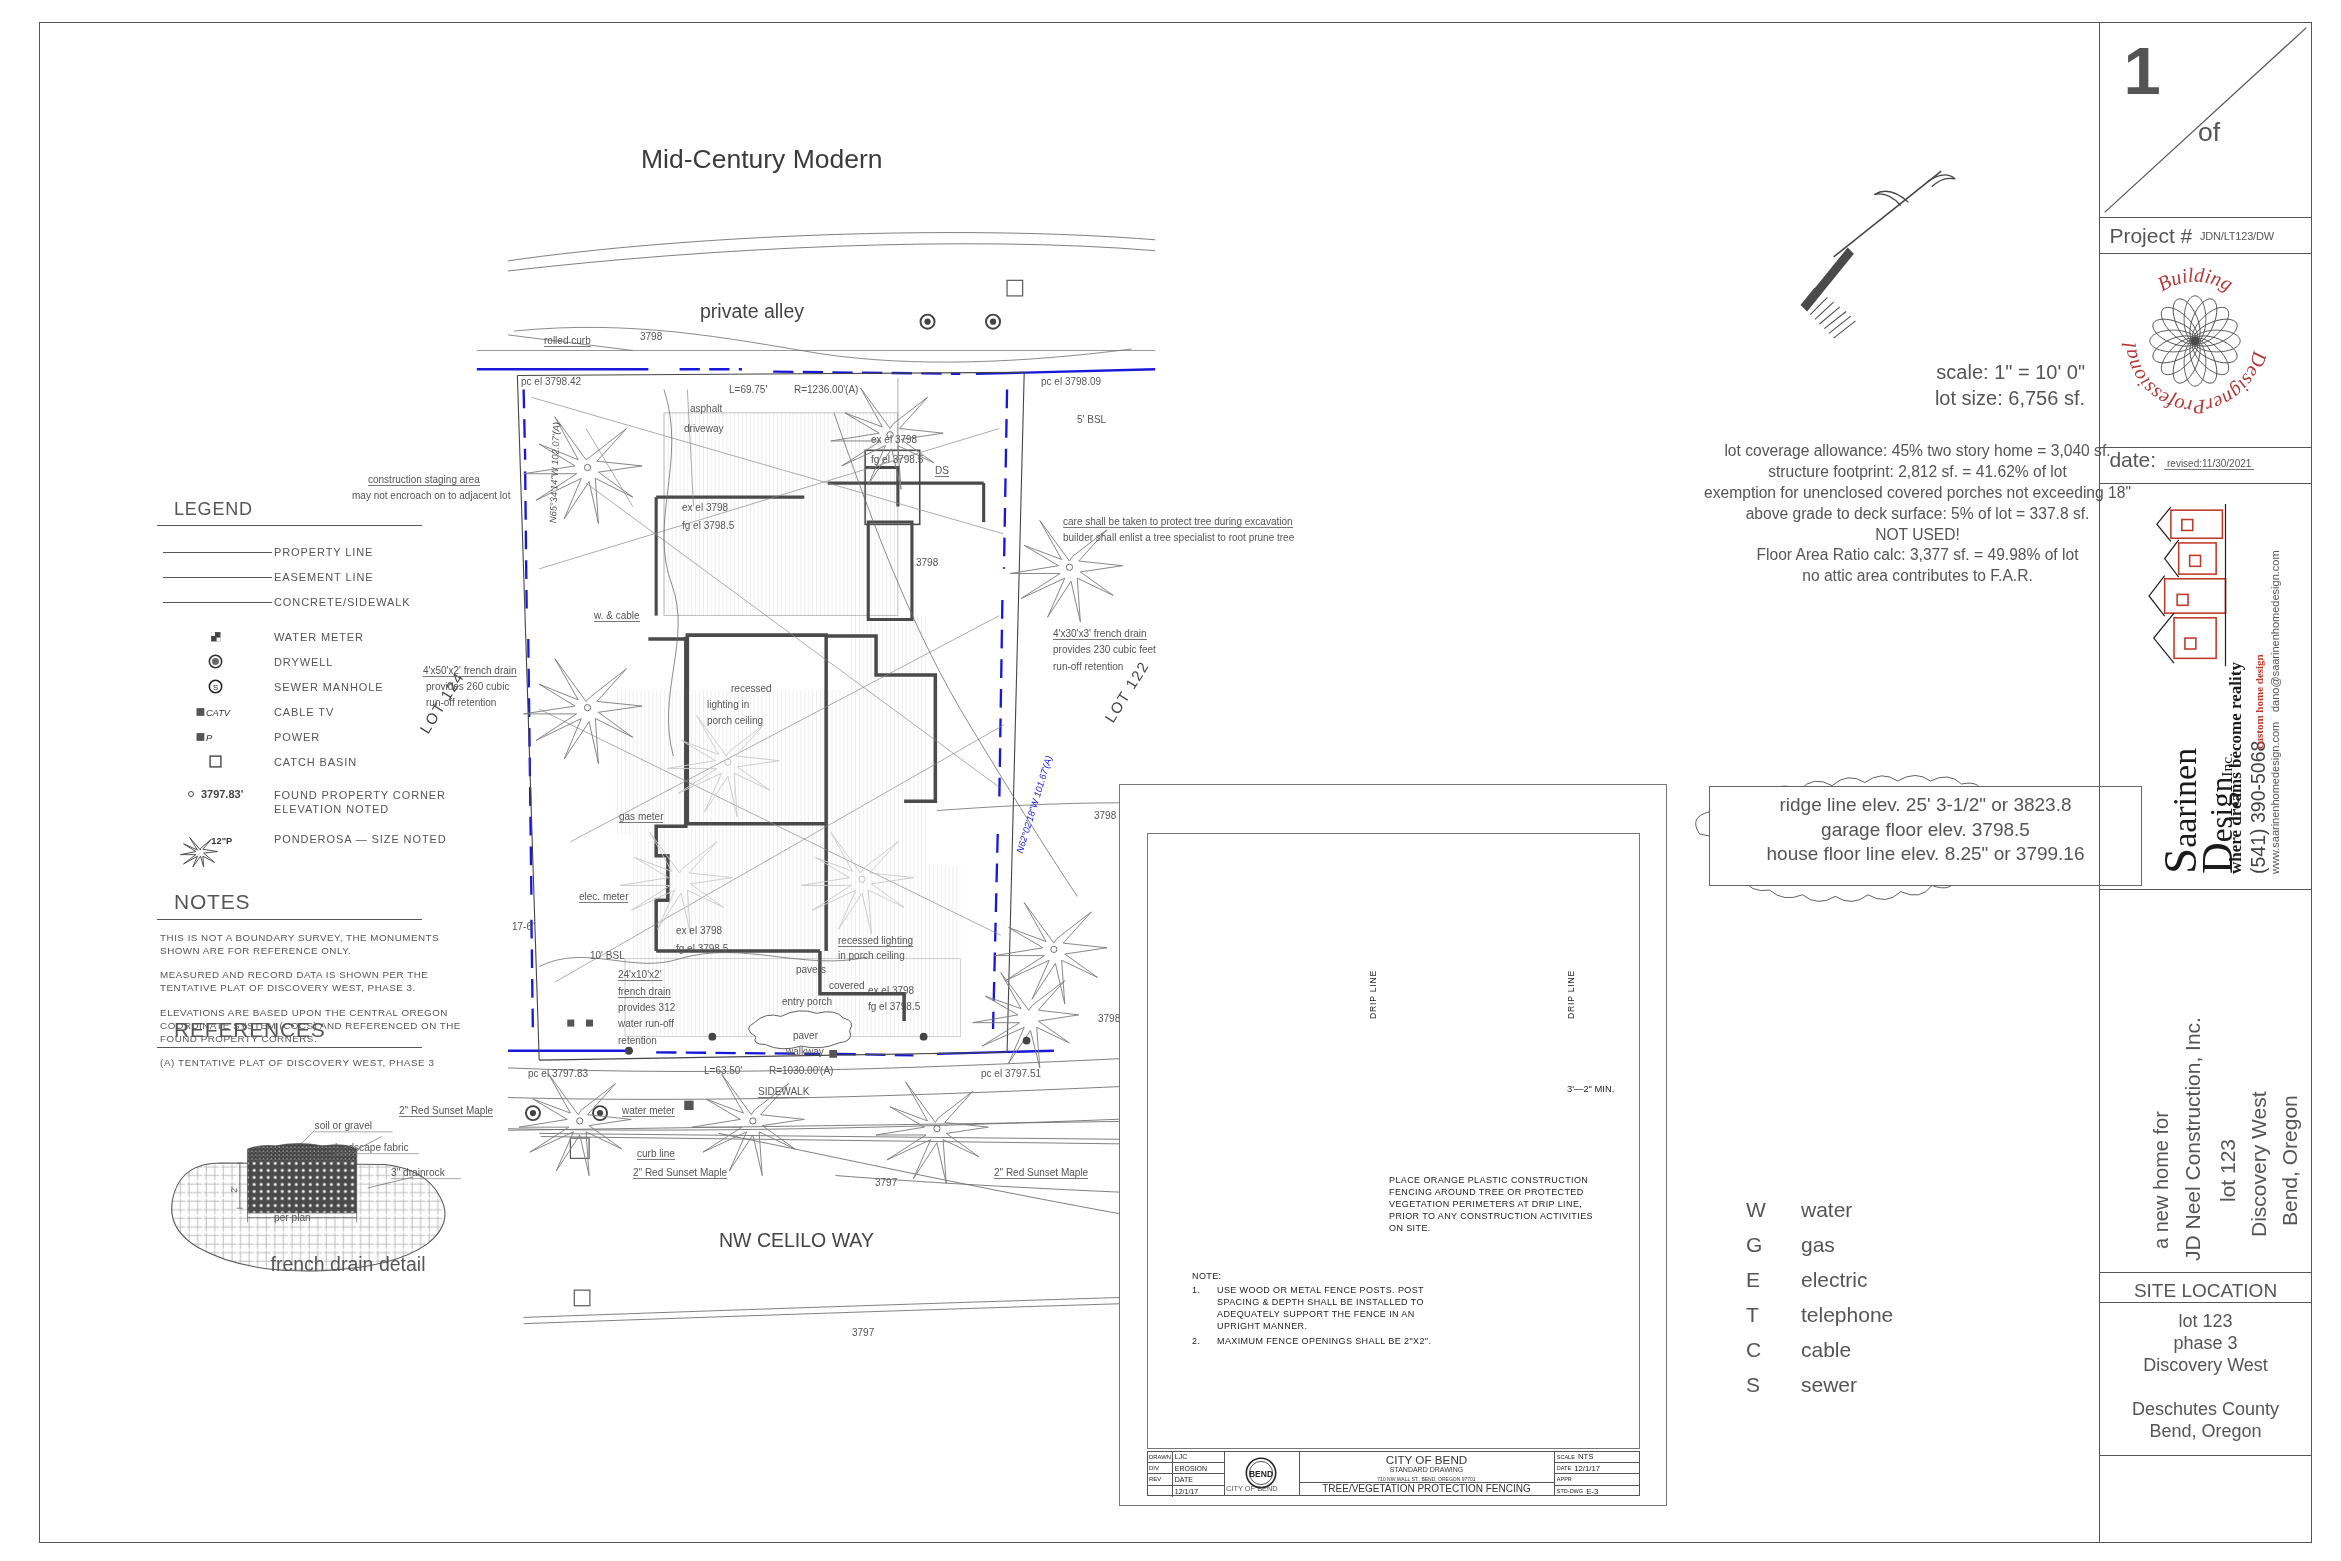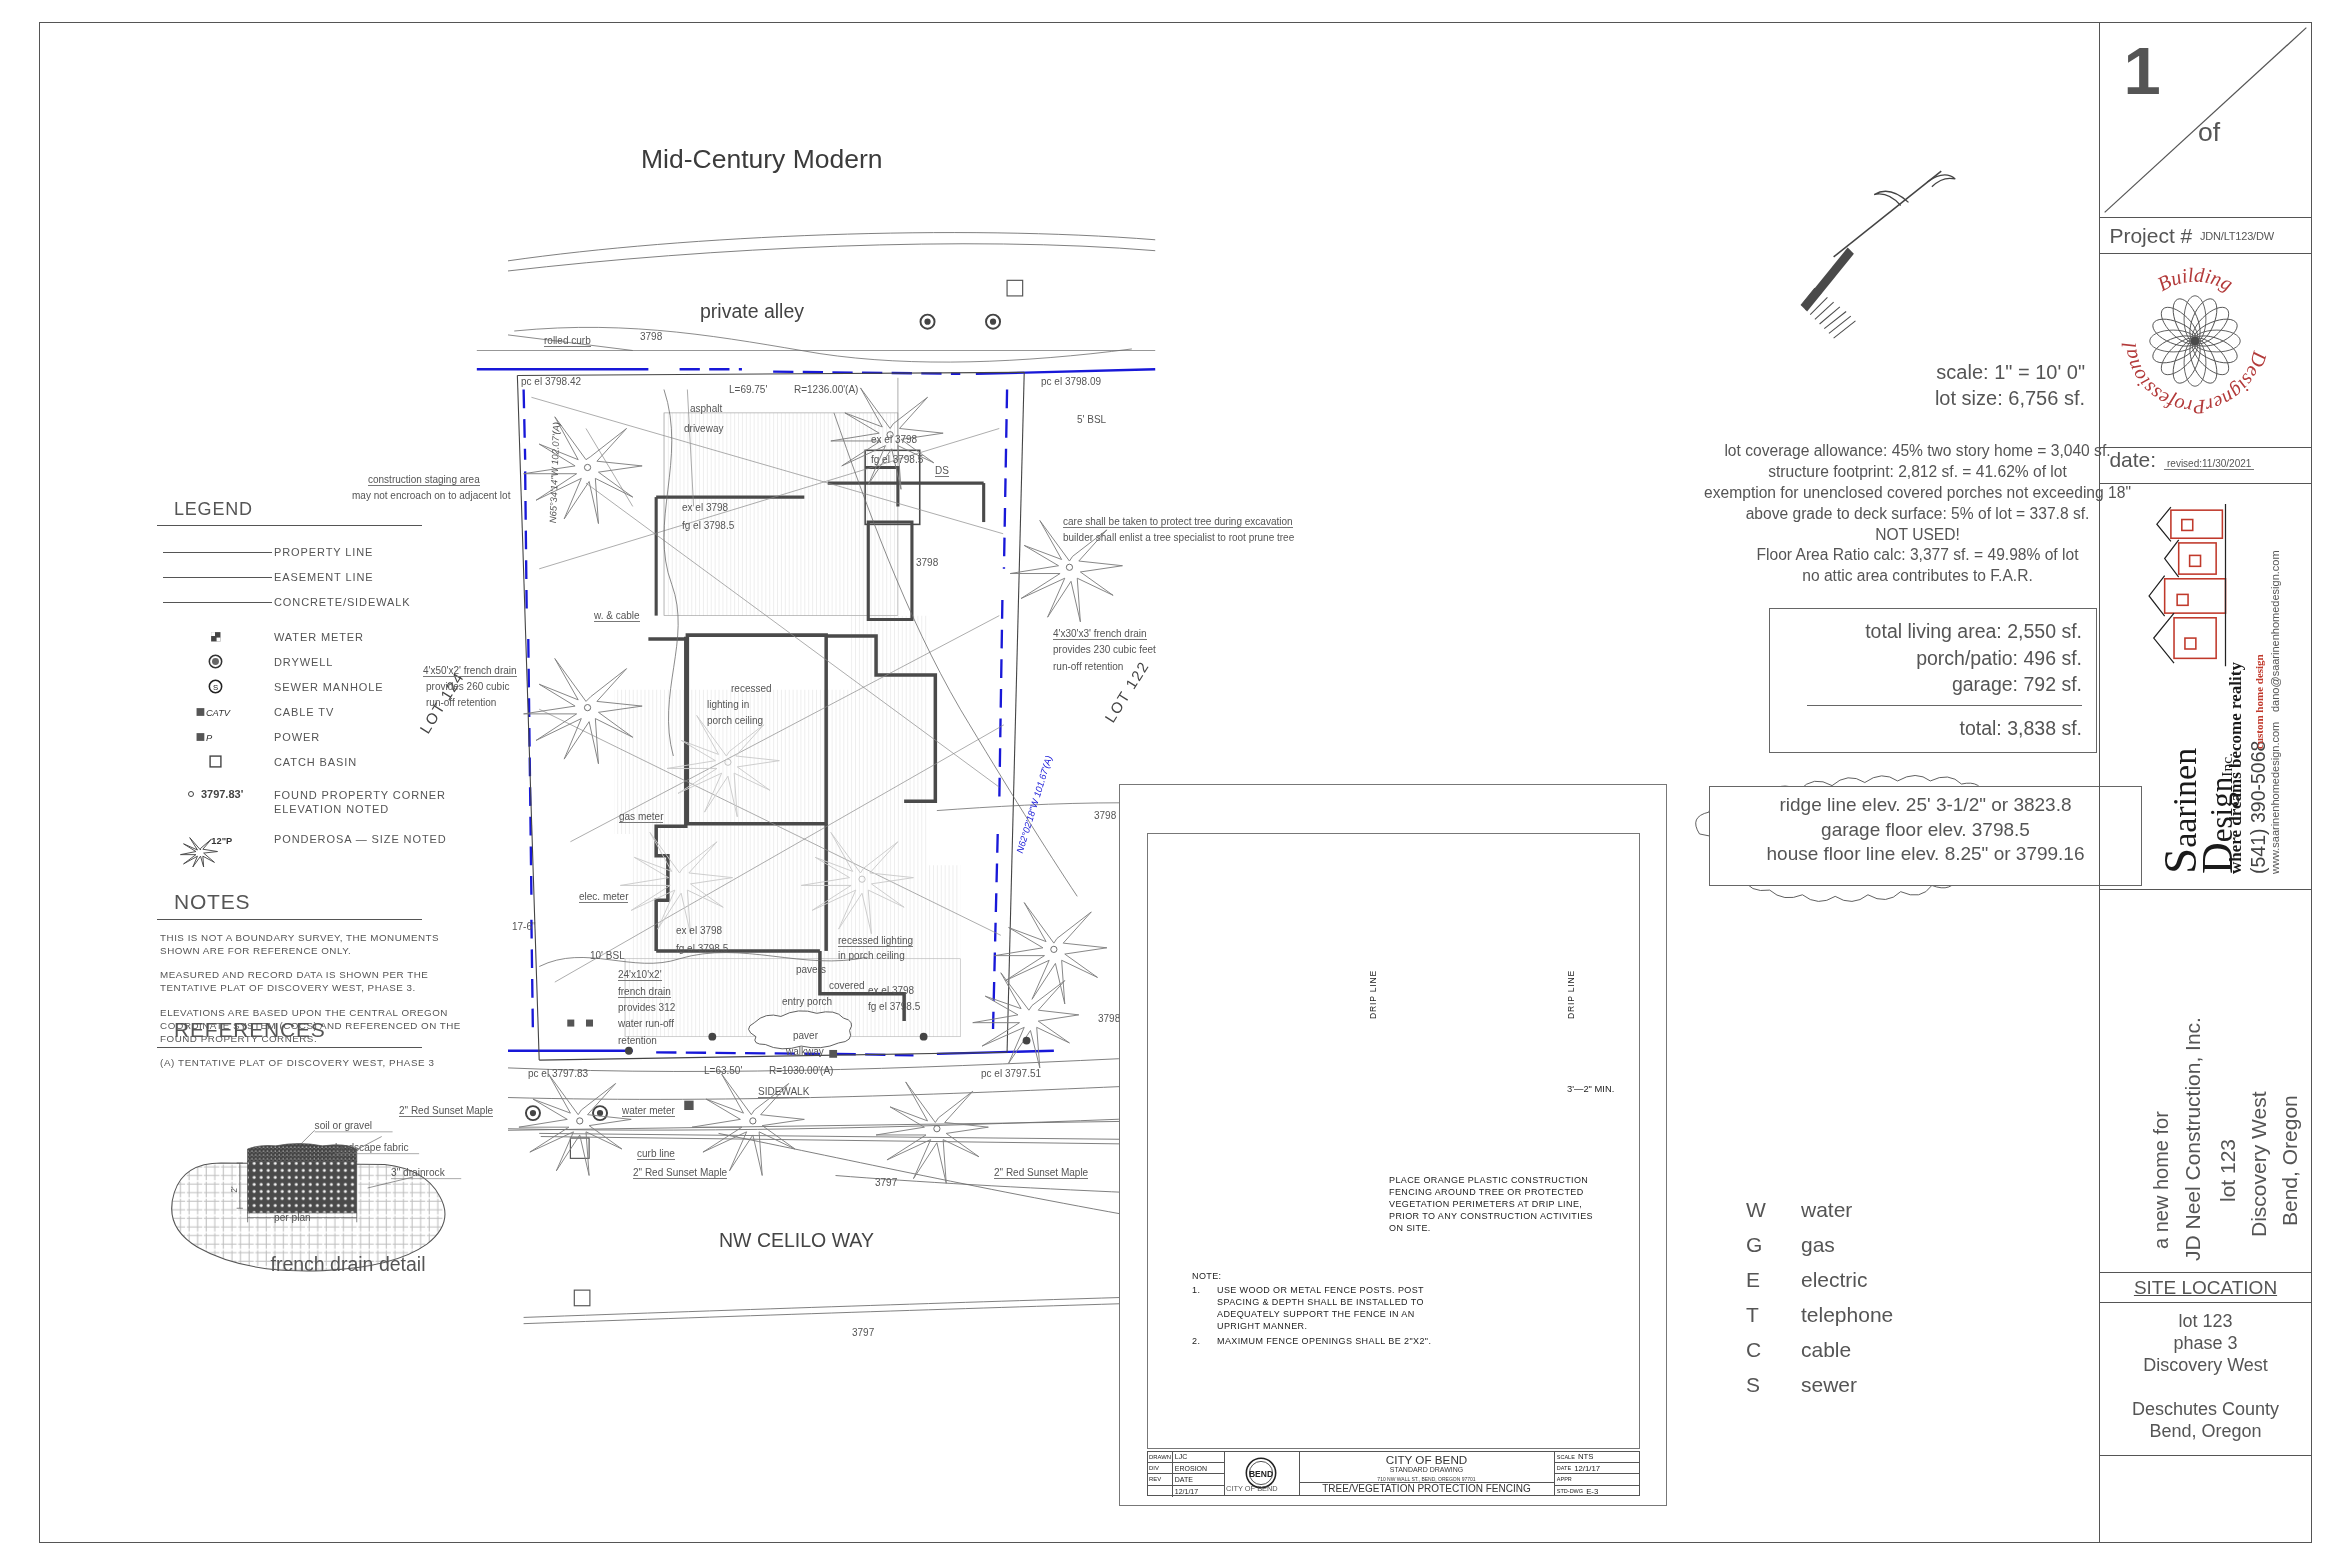--- a/index.html
+++ b/index.html
@@ -47,21 +47,21 @@
 
   .tb-date { height:36px; display:flex; align-items:baseline; padding-left:9.4px; gap:7.8px; }
   .tb-date .lbl { font-size:21px; color:#555; }
   .tb-date .rev { font-size:10px; color:#555; border-bottom:0.8px solid #777; padding:0 3.1px;}
 
   .tb-logo { height:406px; position:relative; overflow:hidden; }
   .vrt { transform:rotate(-90deg); transform-origin:0 0; white-space:nowrap; position:absolute; }
 
   .tb-projinfo { height:383px; position:relative; overflow:hidden; }
 
-  .tb-sitehdr { height:30px; display:flex; align-items:center; justify-content:center;text-decoration:underline; }
+  .tb-sitehdr { height:30px; display:flex; align-items:flex-end; justify-content:center; }
   .tb-sitehdr span { font-size:19px; color:#555; }
   .tb-siteloc { height:auto; padding:7.8px 0 12.5px; text-align:center; }
   .tb-siteloc div { font-size:18px; color:#555; line-height:1.22; }
   .tb-siteloc .gap { height:22px; }
 
   
   .main-title {
     position:absolute; left:601px; top:121px;
     font-size:26.5px; color:#3b3b3b;
   }
@@ -665,27 +665,20 @@
   <div class="covbox">
     <div>lot coverage allowance: 45% two story home = 3,040 sf.</div>
     <div>structure footprint: 2,812 sf. = 41.62% of lot</div>
     <div>exemption for  unenclosed covered porches not exceeding 18"</div>
     <div>above grade to deck surface: 5% of lot = 337.8 sf.</div>
     <div>NOT USED!</div>
     <div>Floor Area Ratio calc: 3,377 sf. = 49.98% of lot</div>
     <div>no attic area contributes to F.A.R.</div>
   </div>
 
-  <div class="areabox">
-    <div>total living area: 2,550 sf.</div>
-    <div>porch/patio: 496 sf.</div>
-    <div>garage: 792 sf.</div>
-    <div class="rule"></div>
-    <div>total: 3,838 sf.</div>
-  </div>
 
   <div class="cloudbox">
     <div class="inner">
       <div>ridge line elev. 25' 3-1/2" or 3823.8</div>
       <div>garage floor elev. 3798.5</div>
       <div>house floor line elev. 8.25" or 3799.16</div>
     </div>
   </div>
 
 

